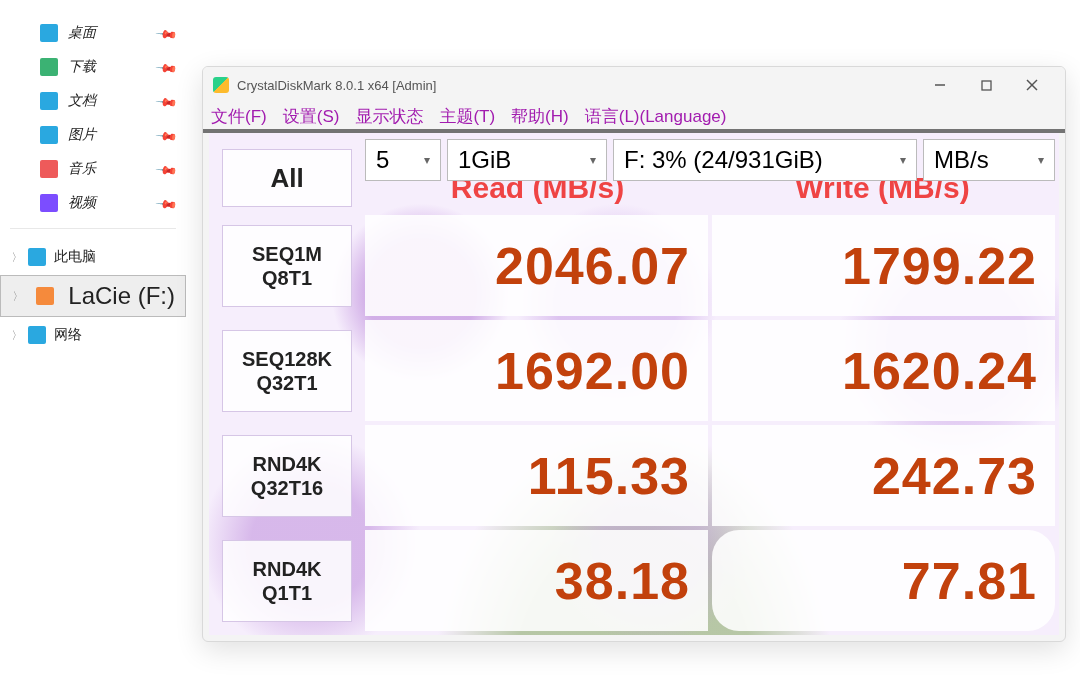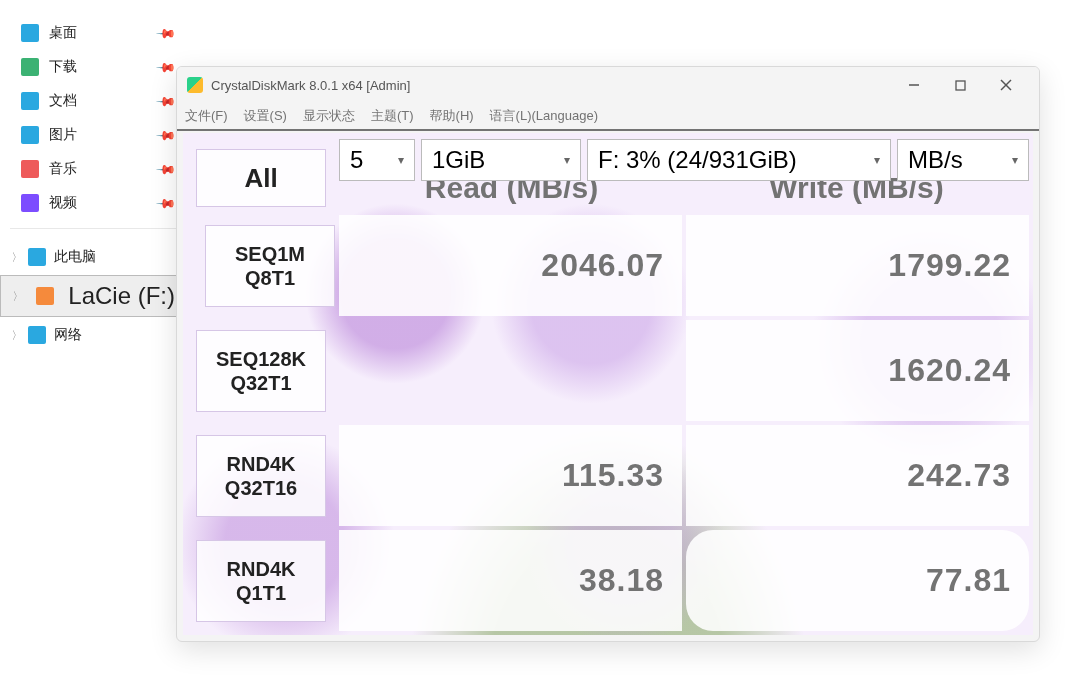--- a/index.html
+++ b/index.html
@@ -1,35 +1,35 @@
 <!DOCTYPE html>
 <html><head>
 <meta charset="utf-8">
 <style>
   html, body { margin:0; padding:0; width:1080px; height:689px; font-family:"Segoe UI","Microsoft YaHei",Arial,sans-serif; background:#fff; overflow:hidden; }
   
   .sidebar { position:absolute; left:0; top:0; width:186px; height:689px; background:#fff; }
-  .sb-item { display:flex; align-items:center; height:34px; padding-left:21px; font-size:14px; color:#222; cursor:pointer; position:relative; }
+  .sb-item { display:flex; align-items:center; height:34px; padding-left:40px; font-size:14px; color:#222; cursor:pointer; position:relative;font-style:italic; }
   .sb-item .pin { position:absolute; right:12px; color:#b8b8b8; transform:rotate(45deg); font-size:13px; }
   .sb-item .ic { width:18px; height:18px; margin-right:10px; display:inline-flex; align-items:center; justify-content:center; border-radius:2px; font-size:11px; color:#fff; }
   .sep { height:1px; background:#e8e8e8; margin:8px 10px 8px 10px; }
   .nav { margin-top:10px; }
   .nav-item { display:flex; align-items:center; height:36px; padding-left:10px; font-size:14px; color:#222; cursor:pointer; position:relative; }
   .nav-item.sel { background:#eeeeee; }
   .chev { color:#888; font-size:11px; width:14px; text-align:center; margin-right:4px; }
   .nic { width:18px; height:18px; margin-right:8px; display:inline-flex; align-items:center; justify-content:center; border-radius:2px; font-size:11px; }
 
   
-  .cdm { position:absolute; left:176px; top:66px; width:862px; height:574px; background:#f4f4f4; border:1px solid #d9d9d9; border-radius:6px; box-shadow:0 8px 28px rgba(0,0,0,.12); overflow:hidden; }
+  .cdm { position:absolute; left:202px; top:66px; width:862px; height:574px; background:#f4f4f4; border:1px solid #d9d9d9; border-radius:6px; box-shadow:0 8px 28px rgba(0,0,0,.12); overflow:hidden; }
   .titlebar { height:36px; display:flex; align-items:center; padding:0 10px; background:#f4f4f4; }
   .tb-icon { width:16px; height:16px; margin-right:8px; background:linear-gradient(135deg,#2ad18a 0 50%,#fdbb2d 50% 100%); border-radius:3px; }
   .tb-title { flex:1; font-size:13px; color:#555; }
   .tb-btns { display:flex; gap:0; }
   .tb-btn { width:46px; height:30px; display:flex; align-items:center; justify-content:center; color:#555; cursor:pointer; }
-  .menubar { height:26px; display:flex; align-items:center; padding:0 8px; gap:16px; font-size:13px; color:#737373; background:#f4f4f4; border-bottom:2px solid #737373; }
+  .menubar { height:26px; display:flex; align-items:center; padding:0 8px; gap:16px; font-size:17px; color:#a21caf; background:#f4f4f4; border-bottom:4px solid #737373; }
   .menubar span { cursor:pointer; }
 
   
   .main { position:absolute; left:6px; right:6px; top:66px; bottom:6px; background:#fff; }
   .bgflower { position:absolute; inset:0;
     background:
       radial-gradient(circle at 25% 32%, rgba(190,140,220,.65) 0 55px, transparent 90px),
       radial-gradient(circle at 48% 34%, rgba(200,160,230,.55) 0 60px, transparent 100px),
       radial-gradient(circle at 88% 42%, rgba(200,160,230,.5) 0 70px, transparent 120px),
       radial-gradient(circle at 12% 82%, rgba(190,140,220,.55) 0 60px, transparent 110px),
@@ -39,23 +39,23 @@
   }
   .grid { position:absolute; inset:0; display:grid; grid-template-columns:148px 1fr 1fr; grid-template-rows:74px repeat(4, 1fr); gap:4px; padding:4px; }
   .cell { background:rgba(255,255,255,0.0); display:flex; align-items:center; justify-content:center; position:relative; }
   .all-cell { grid-column:1; grid-row:1; display:flex; align-items:center; justify-content:center; }
   .all-btn { background:rgba(255,255,255,.85); border:1px solid #d6c6e6; width:128px; height:56px; display:flex; align-items:center; justify-content:center; font-size:26px; font-weight:700; color:#222; cursor:pointer;margin-top:8px; }
   .settings-row { grid-column:2 / span 2; grid-row:1; display:flex; align-items:flex-start; gap:6px; padding-top:2px; }
   .sel { font-size:24px; height:40px; background:#fff; border:1px solid #bbb; display:flex; align-items:center; justify-content:space-between; padding:0 10px; cursor:pointer; }
   .sel .caret { font-size:12px; color:#666; margin-left:8px; }
   .rowlbl { grid-column:1; display:flex; flex-direction:column; align-items:center; justify-content:center; }
   .rowbtn { background:rgba(255,255,255,.85); border:1px solid #d6c6e6; width:128px; height:80px; display:flex; flex-direction:column; align-items:center; justify-content:center; font-size:20px; font-weight:700; color:#222; cursor:pointer; line-height:1.2; }
-  .valcell { background:rgba(255,255,255,.88); display:flex; align-items:center; justify-content:flex-end; padding-right:18px; font-size:32px; font-weight:800; color:#737373; letter-spacing:1px; }
+  .valcell { background:rgba(255,255,255,.88); display:flex; align-items:center; justify-content:flex-end; padding-right:18px; font-size:52px; font-weight:800; color:#c2410c; letter-spacing:1px; }
   .header-under { grid-column:2 / span 2; grid-row:1; display:flex; pointer-events:none; }
-  .header-under div { flex:1; text-align:center; font-size:30px; font-weight:700; color:#737373; align-self:flex-end; padding-bottom:6px; }
+  .header-under div { flex:1; text-align:center; font-size:30px; font-weight:700; color:#ef4444; align-self:flex-end; padding-bottom:6px; }
 </style>
 </head>
 <body>
 
 <div class="sidebar">
   <div id="quick-list" style="padding-top:16px;">
       <div class="sb-item">
         <span class="ic" style="background:#2aa8e0"></span>
         <span>桌面</span>
         <span class="pin">📌</span>
@@ -163,34 +163,35 @@
           <span>MB/s</span>
             <span class="caret">▾</span>
         </div>
       </div>
 
       <div class="header-under">
         <div>Read (MB/s)</div>
         <div>Write (MB/s)</div>
       </div>
 
-    <div class="cell rowlbl" style="grid-area: 2 / 1; align-items: flex-end;">
+    <div class="cell rowlbl" style="grid-area: 2 / 1;">
           <div class="rowbtn">
             <span>SEQ1M</span>
             <span>Q8T1</span>
           </div>
         </div>
         <div class="valcell" style="grid-area: 2 / 2;">2046.07</div>
         <div class="valcell" style="grid-area: 2 / 3;">1799.22</div>
         <div class="cell rowlbl" style="grid-area: 3 / 1;">
           <div class="rowbtn">
             <span>SEQ128K</span>
             <span>Q32T1</span>
           </div>
         </div>
+        <div class="valcell" style="grid-area: 3 / 2;">1692.00</div>
         <div class="valcell" style="grid-area: 3 / 3;">1620.24</div>
         <div class="cell rowlbl" style="grid-area: 4 / 1;">
           <div class="rowbtn">
             <span>RND4K</span>
             <span>Q32T16</span>
           </div>
         </div>
         <div class="valcell" style="grid-area: 4 / 2;">115.33</div>
         <div class="valcell" style="grid-area: 4 / 3;">242.73</div>
         <div class="cell rowlbl" style="grid-area: 5 / 1;">

